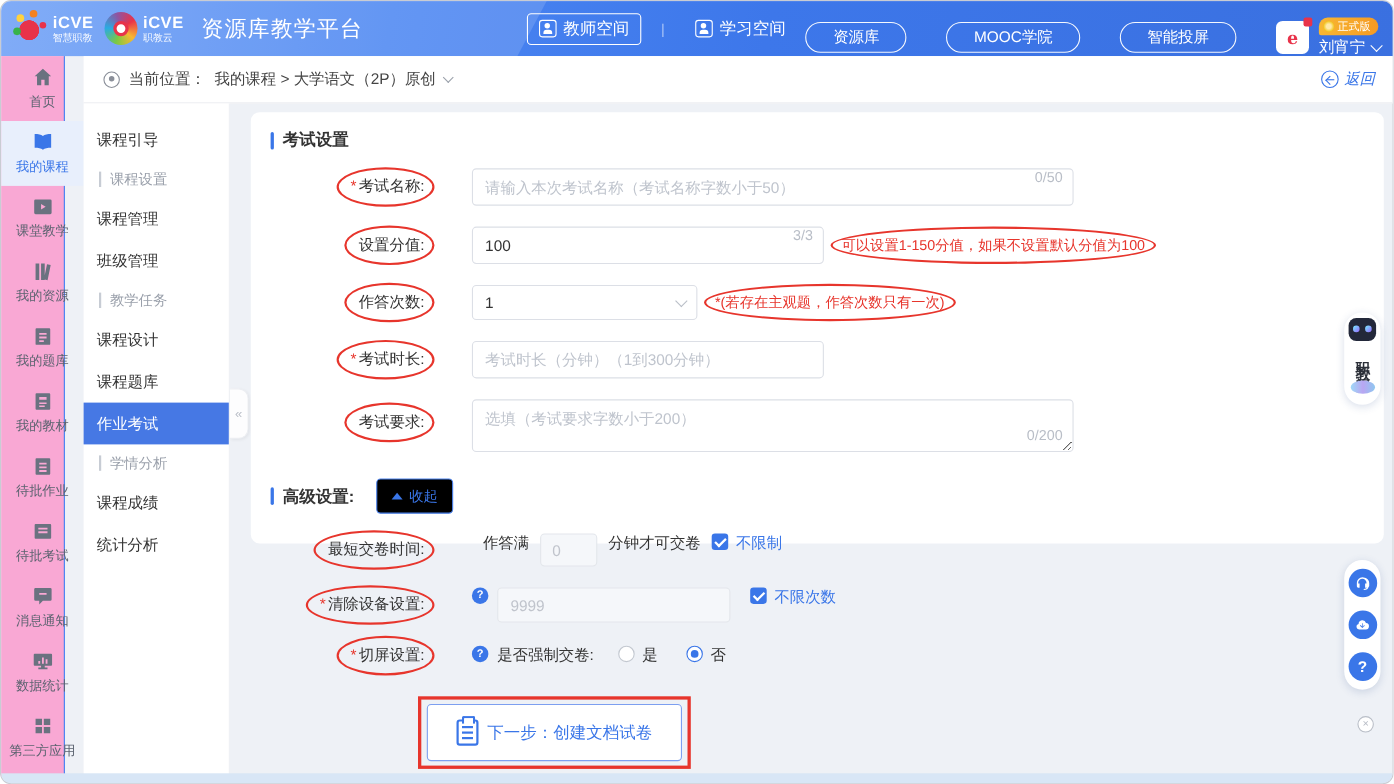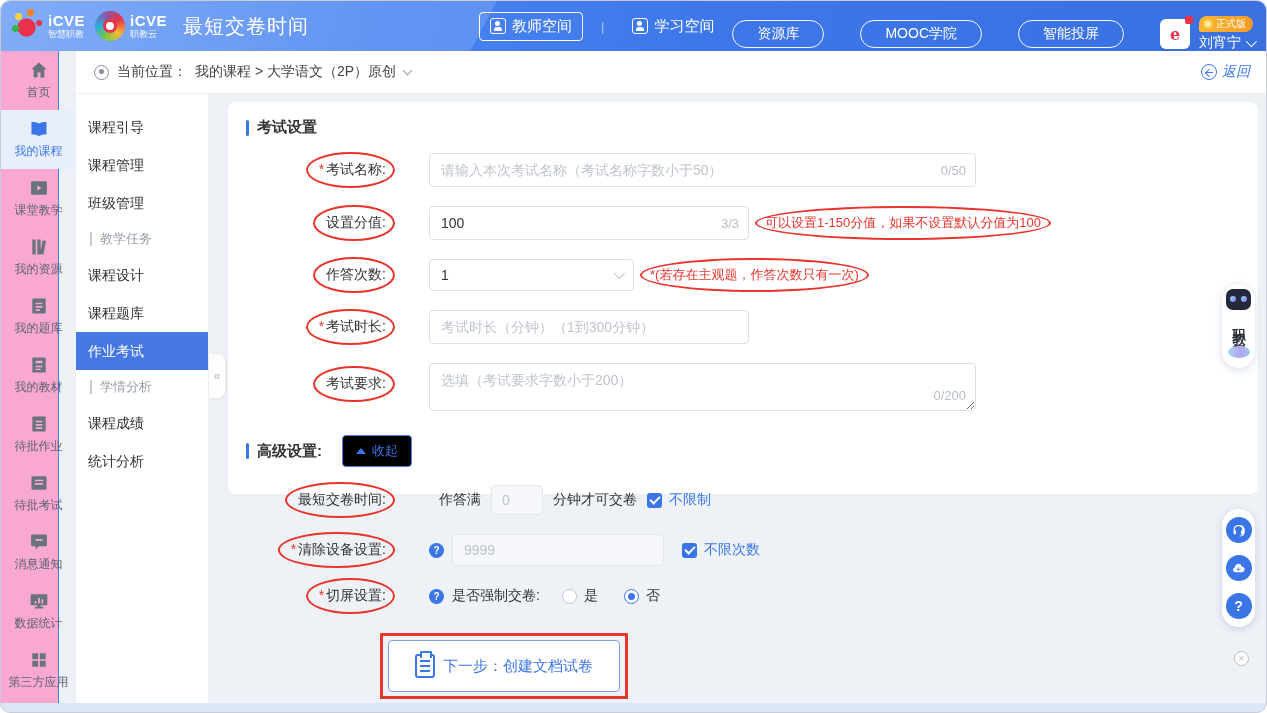--- a/index.html
+++ b/index.html
@@ -75,21 +75,21 @@
   .collapse-tab { position:absolute; left:208px; top:352px; width:17px; height:46px; background:#fdfdfe; border:1px solid #eceef2; border-left:none; border-radius:0 9px 9px 0; box-shadow:1px 1px 3px rgba(0,0,0,.06); display:flex; align-items:center; justify-content:center; color:#b9bec7; font-size:12px; cursor:pointer; }
 
   
   .panel { position:absolute; left:227px; top:101px; width:1030px; height:392px; background:#fff; border-radius:8px; padding:16px 0 0 18px; }
   .sec-title { display:flex; align-items:center; gap:8px; font-size:15px; font-weight:bold; color:#333; margin-bottom:16px; }
   .sec-title::before { content:""; width:3px; height:16px; background:#3a76e8; border-radius:2px; }
   .frow { display:flex; align-items:center; margin-bottom:19px; position:relative; }
   .flabel { width:140px; text-align:right; color:#333; font-size:14px; flex:0 0 140px; position:relative; }
   .flabel .inner { position:relative; display:inline-block; padding:2px 0; }
   .req { color:#e7352c; margin-right:2px; }
-  .ctrl { margin-left:15px; position:relative; display:flex; align-items:center;padding-left:28px; }
+  .ctrl { margin-left:15px; position:relative; display:flex; align-items:flex-start;padding-left:28px; }
   .tinput { height:34px; border:1px solid #dcdfe6; border-radius:4px; padding:0 52px 0 11px; font-size:14px; color:#333; font-family:inherit; background:#fff; }
   .tinput::placeholder { color:#bfc4cd; }
   .w-big { width:547px; }
   .w-mid { width:320px; }
   .counter { position:absolute; right:10px; color:#b9bec7; font-size:13px; pointer-events:none; }
   .selectbox { width:205px; height:32px; border:1px solid #dcdfe6; border-radius:4px; display:flex; align-items:center; padding:0 11px; color:#333; cursor:pointer; background:#fff; }
   .selectbox .sv { flex:1; }
   .chev { width:8px; height:8px; border-right:1.5px solid #b9bec7; border-bottom:1.5px solid #b9bec7; transform:rotate(45deg) translateY(-2px); }
   .tarea-wrap { position:relative; }
   .tarea { width:547px; height:48px; border:1px solid #dcdfe6; border-radius:4px; padding:8px 11px; font-size:14px; color:#333; resize:vertical; font-family:inherit; }
@@ -157,21 +157,21 @@
           <span>智慧职教</span>
         </div>
       </div>
       <div class="logo">
         <div class="logo-mark lm2"></div>
         <div class="logo-txt">
           <b>iCVE</b>
           <span>职教云</span>
         </div>
       </div>
-      <div class="app-title">最短交卷时间</div>
+      <div class="app-title">资源库教学平台</div>
     </div>
     <div class="hnav">
       <div class="space-btn sel">
         <span class="space-ico"></span>
         <span>教师空间</span>
       </div>
       <span class="hdivider">|</span>
       <div class="space-btn">
         <span class="space-ico"></span>
         <span>学习空间</span>
@@ -275,20 +275,21 @@
     <span class="crumb-text">我的课程 &gt; 大学语文（2P）原创</span>
     <span class="caret2"></span>
     <div class="back">
       <span class="back-ico"></span>
       <span>返回</span>
     </div>
   </div>
 
   <div class="submenu">
     <div class="sm-item">课程引导</div>
+    <div class="sm-section">课程设置</div>
     <div class="sm-item">课程管理</div>
     <div class="sm-item">班级管理</div>
     <div class="sm-section">教学任务</div>
     <div class="sm-item">课程设计</div>
     <div class="sm-item">课程题库</div>
     <div class="sm-item active">作业考试</div>
     <div class="sm-section">学情分析</div>
     <div class="sm-item">课程成绩</div>
     <div class="sm-item">统计分析</div>
   </div>

